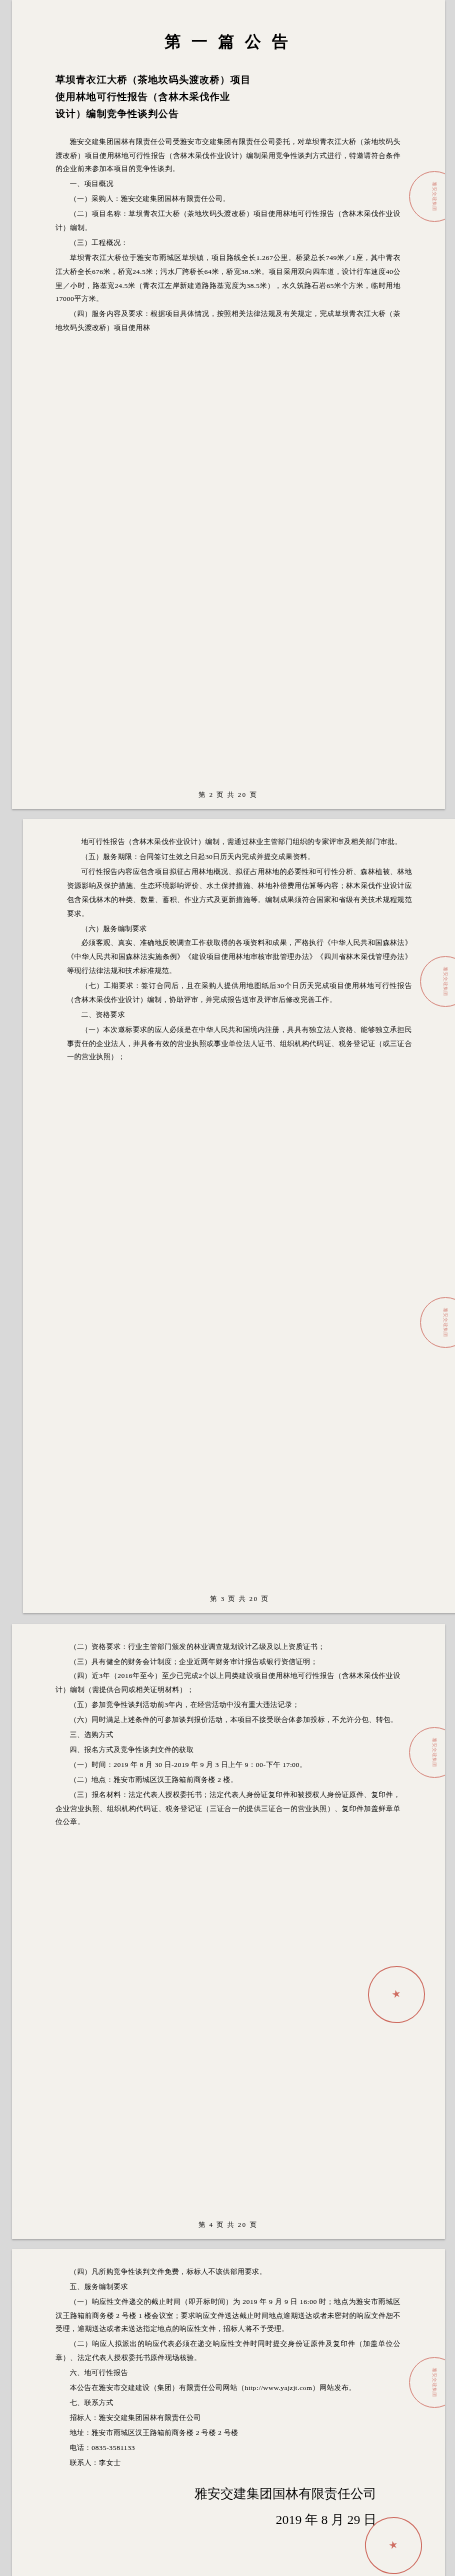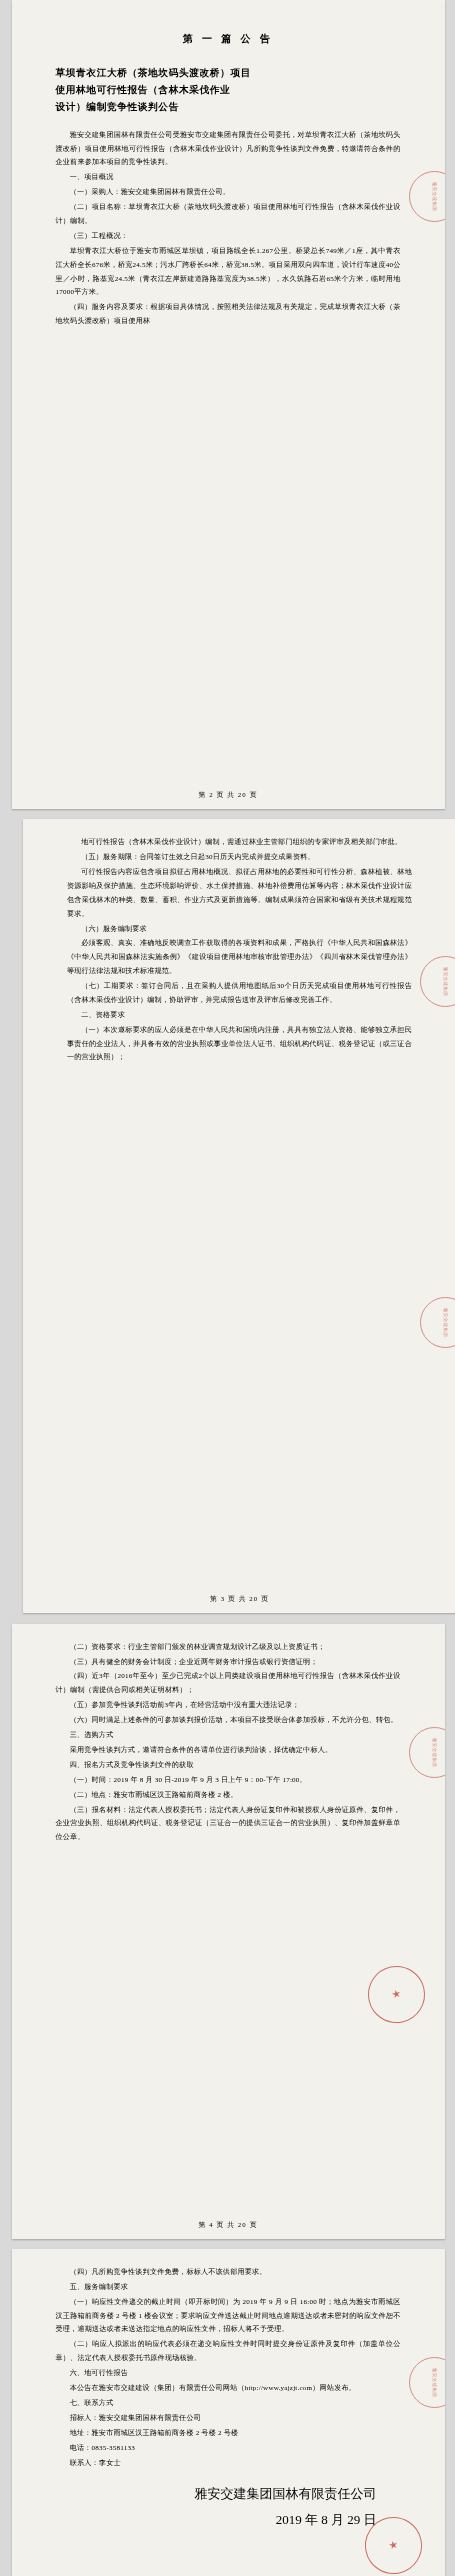--- a/index.html
+++ b/index.html
@@ -24,21 +24,21 @@
     position: relative;
     z-index: 2;
   }
   .page-1 { min-height: 809px; }
   .page-2 { min-height: 794px; margin-left: 23px; }
   .page-3 { min-height: 615px; }
   .page-4 { min-height: 598px; }
 
   .section-header {
     text-align: center;
-    font-size: 10px;
+    font-size: 16px;
     font-weight: bold;
     letter-spacing: 3.4px;
     margin: 15px 0 19.4px 0;
     font-family: "Liberation Serif", serif;
   }
   .doc-title {
     text-align: left;
     font-size: 9.7px;
     font-weight: bold;
     line-height: 1.75;
@@ -118,21 +118,21 @@
   <div class="seal-edge" style="top:171px;">
     <span class="seal-ring-text">雅安交建集团</span>
   </div>
   <div class="page-inner">
     <div class="section-header">第 一 篇    公 告</div>
     <div class="doc-title">
       <div>草坝青衣江大桥（茶地坎码头渡改桥）项目</div>
       <div>使用林地可行性报告（含林木采伐作业</div>
       <div>设计）编制竞争性谈判公告</div>
     </div>
-    <p class="body">雅安交建集团国林有限责任公司受雅安市交建集团有限责任公司委托，对草坝青衣江大桥（茶地坎码头渡改桥）项目使用林地可行性报告（含林木采伐作业设计）凡所购竞争性谈判文件免费，特邀请符合条件的企业前来参加本项目的竞争性谈判。</p>
+    <p class="body">雅安交建集团国林有限责任公司受雅安市交建集团有限责任公司委托，对草坝青衣江大桥（茶地坎码头渡改桥）项目使用林地可行性报告（含林木采伐作业设计）编制采用竞争性谈判方式进行，特邀请符合条件的企业前来参加本项目的竞争性谈判。</p>
     <p class="body">一、项目概况</p>
     <p class="body">（一）采购人：雅安交建集团国林有限责任公司。</p>
     <p class="body">（二）项目名称：草坝青衣江大桥（茶地坎码头渡改桥）项目使用林地可行性报告（含林木采伐作业设计）编制。</p>
     <p class="body">（三）工程概况：</p>
     <p class="body">草坝青衣江大桥位于雅安市雨城区草坝镇，项目路线全长1.267公里。桥梁总长749米／1座，其中青衣江大桥全长676米，桥宽24.5米；污水厂跨桥长64米，桥宽38.5米。项目采用双向四车道，设计行车速度40公里／小时，路基宽24.5米（青衣江左岸新建道路路基宽度为38.5米），水久筑路石岩65米个方米，临时用地17000平方米。</p>
     <p class="body">（四）服务内容及要求：根据项目具体情况，按照相关法律法规及有关规定，完成草坝青衣江大桥（茶地坎码头渡改桥）项目使用林</p>
   </div>
   <div class="footer">第 2 页    共 20 页</div>
 </div>
 
@@ -164,21 +164,20 @@
   <div class="seal seal-small" style="top:342px; right:19.4px;">
     <span class="star">★</span>
   </div>
   <div class="page-inner">
     <p class="body">（二）资格要求：行业主管部门颁发的林业调查规划设计乙级及以上资质证书；</p>
     <p class="body">（三）具有健全的财务会计制度；企业近两年财务审计报告或银行资信证明；</p>
     <p class="body">（四）近3年（2016年至今）至少已完成2个以上同类建设项目使用林地可行性报告（含林木采伐作业设计）编制（需提供合同或相关证明材料）；</p>
     <p class="body">（五）参加竞争性谈判活动前3年内，在经营活动中没有重大违法记录；</p>
     <p class="body">（六）同时满足上述条件的可参加谈判报价活动，本项目不接受联合体参加投标，不允许分包、转包。</p>
     <p class="body">三、选购方式</p>
-    <p class="body">采用竞争性谈判方式，邀请符合条件的各请单位进行谈判洽谈，择优确定中标人。</p>
     <p class="body">四、报名方式及竞争性谈判文件的获取</p>
     <p class="body">（一）时间：2019 年 8 月 30 日-2019 年 9 月 3 日上午 9：00-下午 17:00。</p>
     <p class="body">（二）地点：雅安市雨城区汉王路箱前商务楼 2 楼。</p>
     <p class="body">（三）报名材料：法定代表人授权委托书；法定代表人身份证复印件和被授权人身份证原件、复印件，企业营业执照、组织机构代码证、税务登记证（三证合一的提供三证合一的营业执照）、复印件加盖鲜章单位公章。</p>
     <p class="body"></p>
   </div>
   <div class="footer">第 4 页    共 20 页</div>
 </div>
 
 <div class="page page-4">

